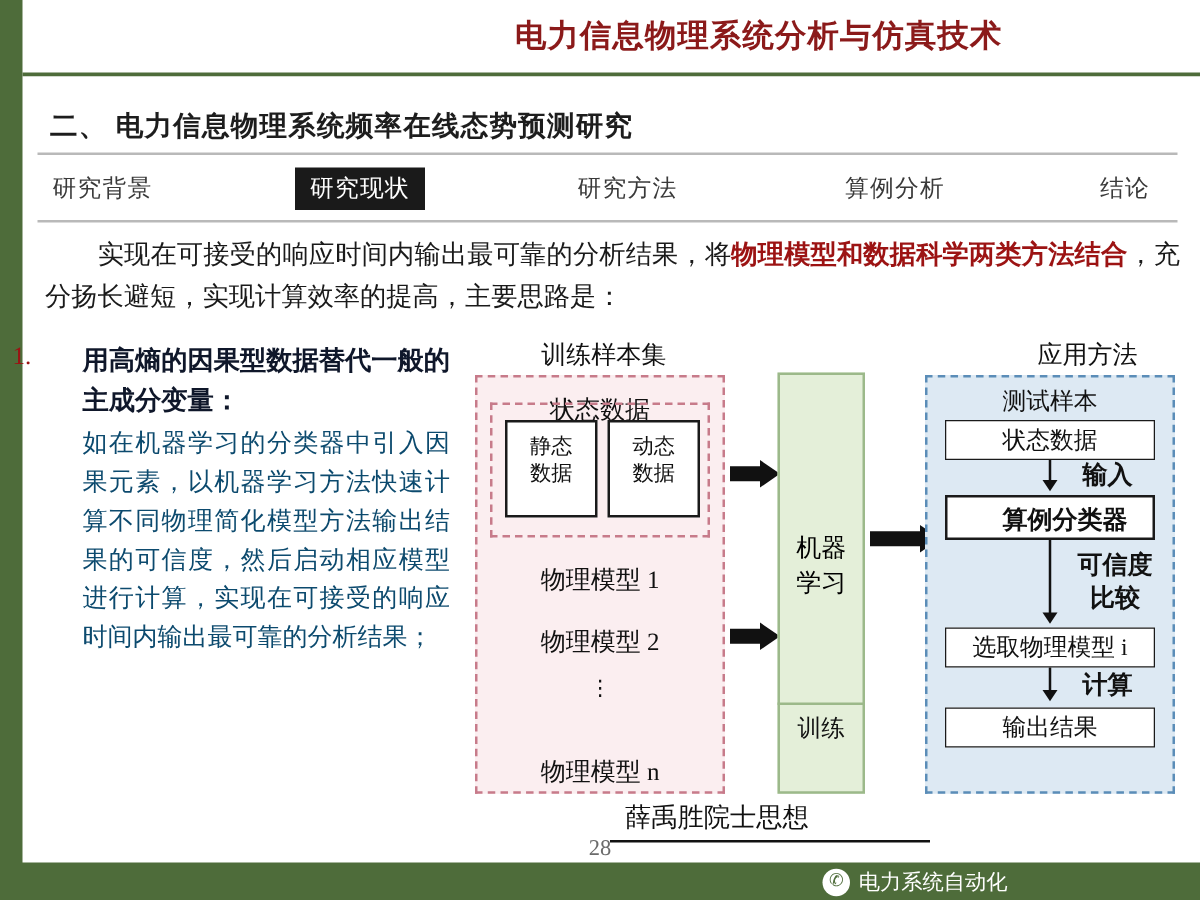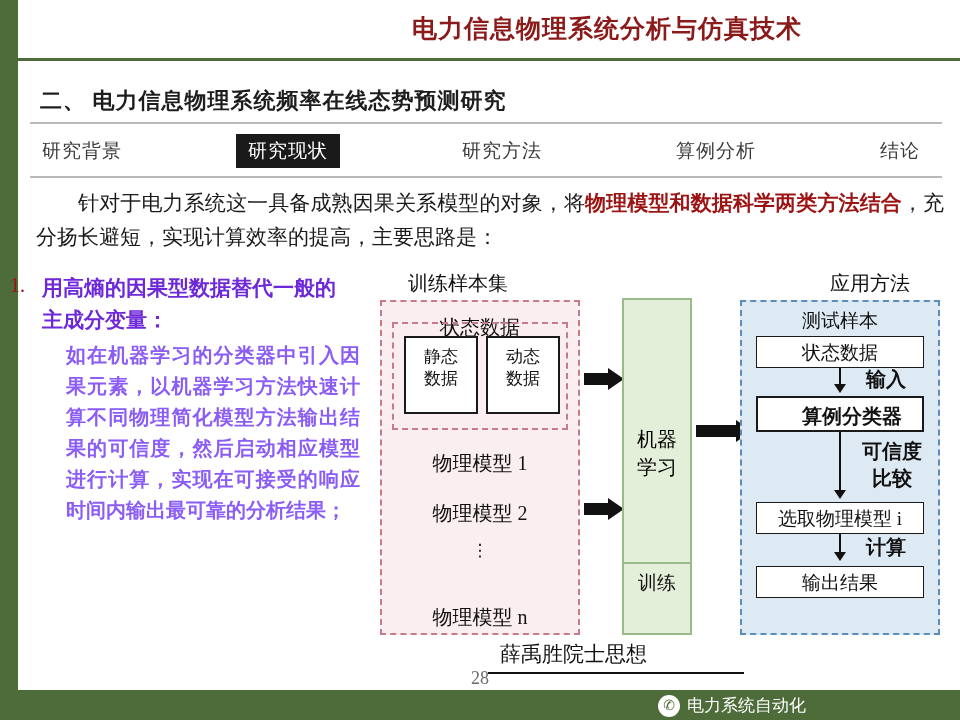--- a/index.html
+++ b/index.html
@@ -118,38 +118,37 @@
   }
   .num-marker {
     position: absolute;
     left: 0;
     top: 2px;
     font-size: 20px;
     color: #9c1313;
   }
   .num-head {
     position: absolute;
-    left: 32px;
+    left: 56px;
     top: 0;
     width: 306px;
     font-size: 21px;
     font-weight: bold;
-    color: #6d28d9;
+    color: #0f172a;
     line-height: 32px;
   }
   .num-body {
     position: absolute;
     left: 56px;
     top: 68px;
     width: 294px;
     font-size: 20px;
     line-height: 31px;
-    color: #8b5cf6;
+    color: #0c4a6e;
     text-align: justify;
-    font-weight: bold;
   }
   
   .diagram {
     position: absolute;
     left: 370px;
     top: 270px;
     width: 580px;
     height: 375px;
   }
   .dg-label {
@@ -388,32 +387,32 @@
   <div class="navbar">
     <div class="nav-item" style="left:0px;">研究背景</div>
     <div class="nav-item active" style="left:206px;">研究现状</div>
     <div class="nav-item" style="left:420px;">研究方法</div>
     <div class="nav-item" style="left:634px;">算例分析</div>
     <div class="nav-item" style="left:838px;">结论</div>
   </div>
   <div class="nav-rule"></div>
 
   <div class="intro">
-    <span style="display:inline-block;width:42px;"></span><span>针对于电力系统这一具备成熟因果关系模型的对象，将</span><span class="hl">物理模型和数据科学两类方法结合</span><span>，充分扬长避短，实现计算效率的提高，主要思路是：</span>
+    <span style="display:inline-block;width:42px;"></span><span>实现在可接受的响应时间内输出最可靠的分析结果，将</span><span class="hl">物理模型和数据科学两类方法结合</span><span>，充分扬长避短，实现计算效率的提高，主要思路是：</span>
   </div>
 
   <div class="numbered">
     <div class="num-marker">1.</div>
     <div class="num-head"><span>用高熵的因果型数据替代一般的主成分变量</span><span>：</span></div>
     <div class="num-body">如在机器学习的分类器中引入因果元素，以机器学习方法快速计算不同物理简化模型方法输出结果的可信度，然后启动相应模型进行计算，实现在可接受的响应时间内输出最可靠的分析结果；</div>
   </div>
 
   <div class="diagram">
 
-    <div class="dg-label" style="left:38px; top:0px; width:150px; ">训练样本集</div>
+    <div class="dg-label" style="left:38px; top:0px; width:150px; text-align:center;">训练样本集</div>
     <div class="dg-label" style="left:400px; top:0px; width:140px; text-align:right;">应用方法</div>
 
     <div class="train-box"></div>
     <div class="state-title">状态数据</div>
     <div class="state-box"></div>
     <div class="sub-box" style="left:34px; top:66px; width:74px; height:78px;">
       <div>静态</div>
       <div>数据</div>
     </div>
     <div class="sub-box" style="left:116px; top:66px; width:74px; height:78px;">

